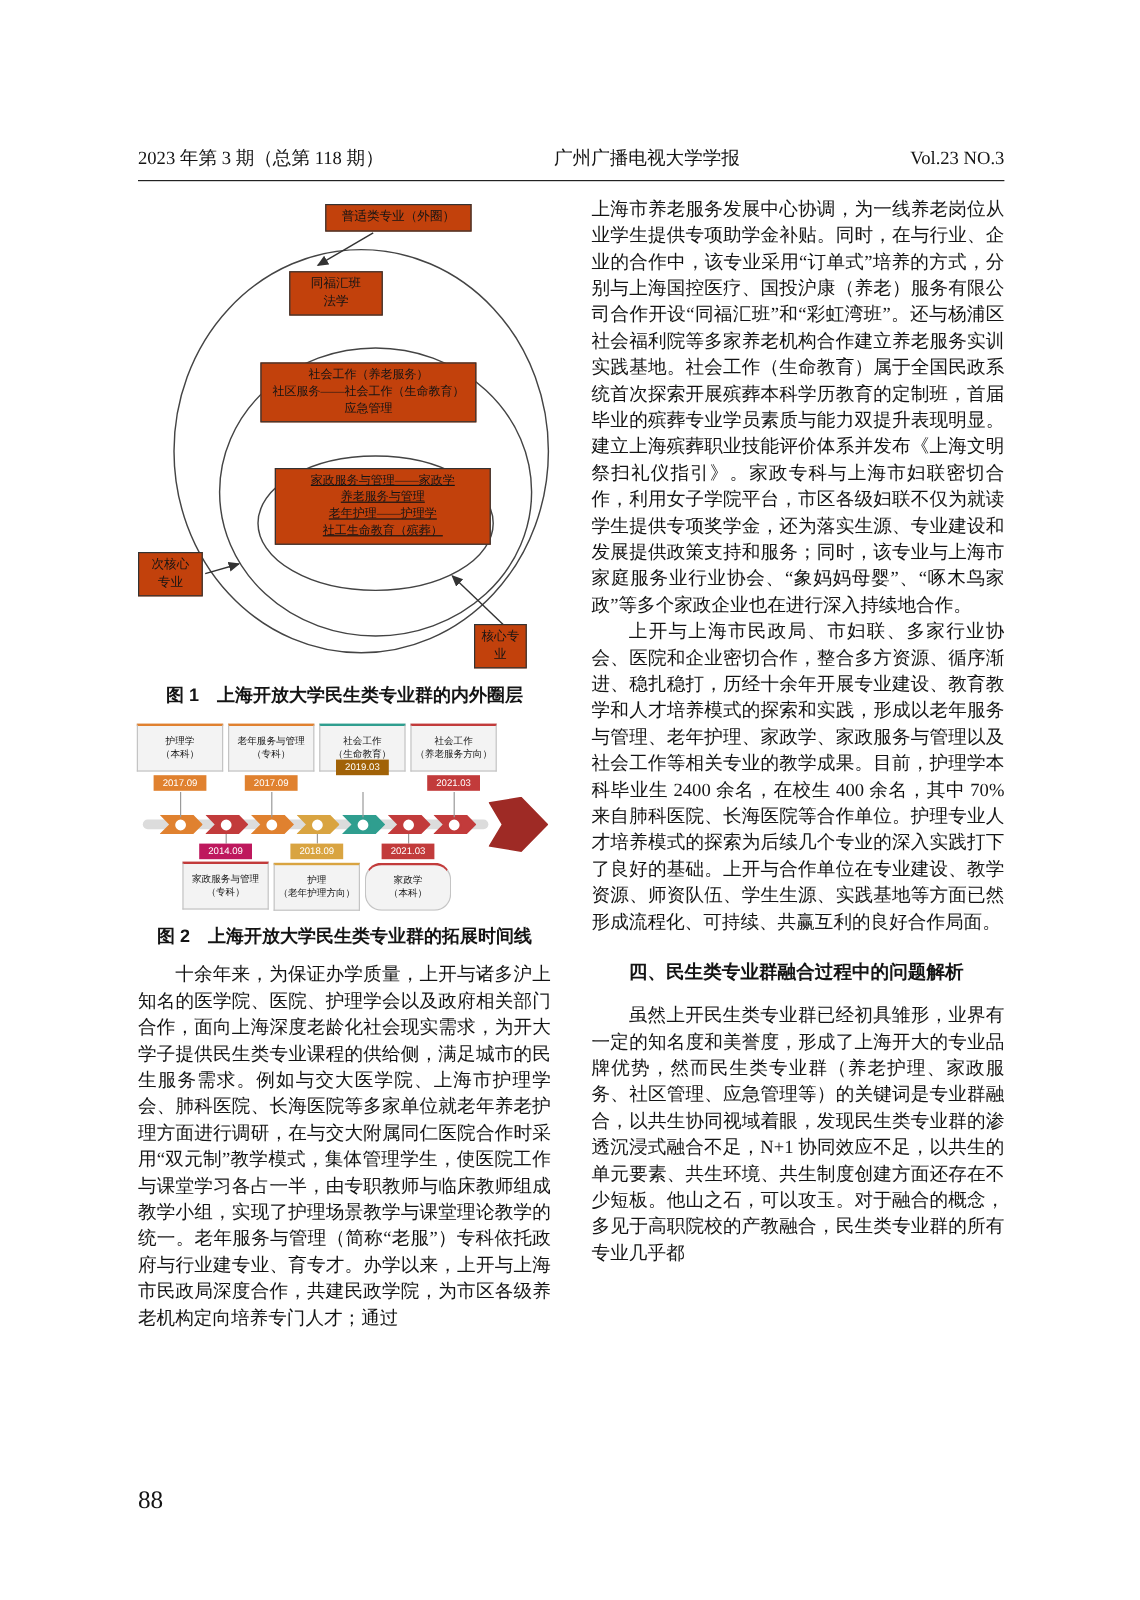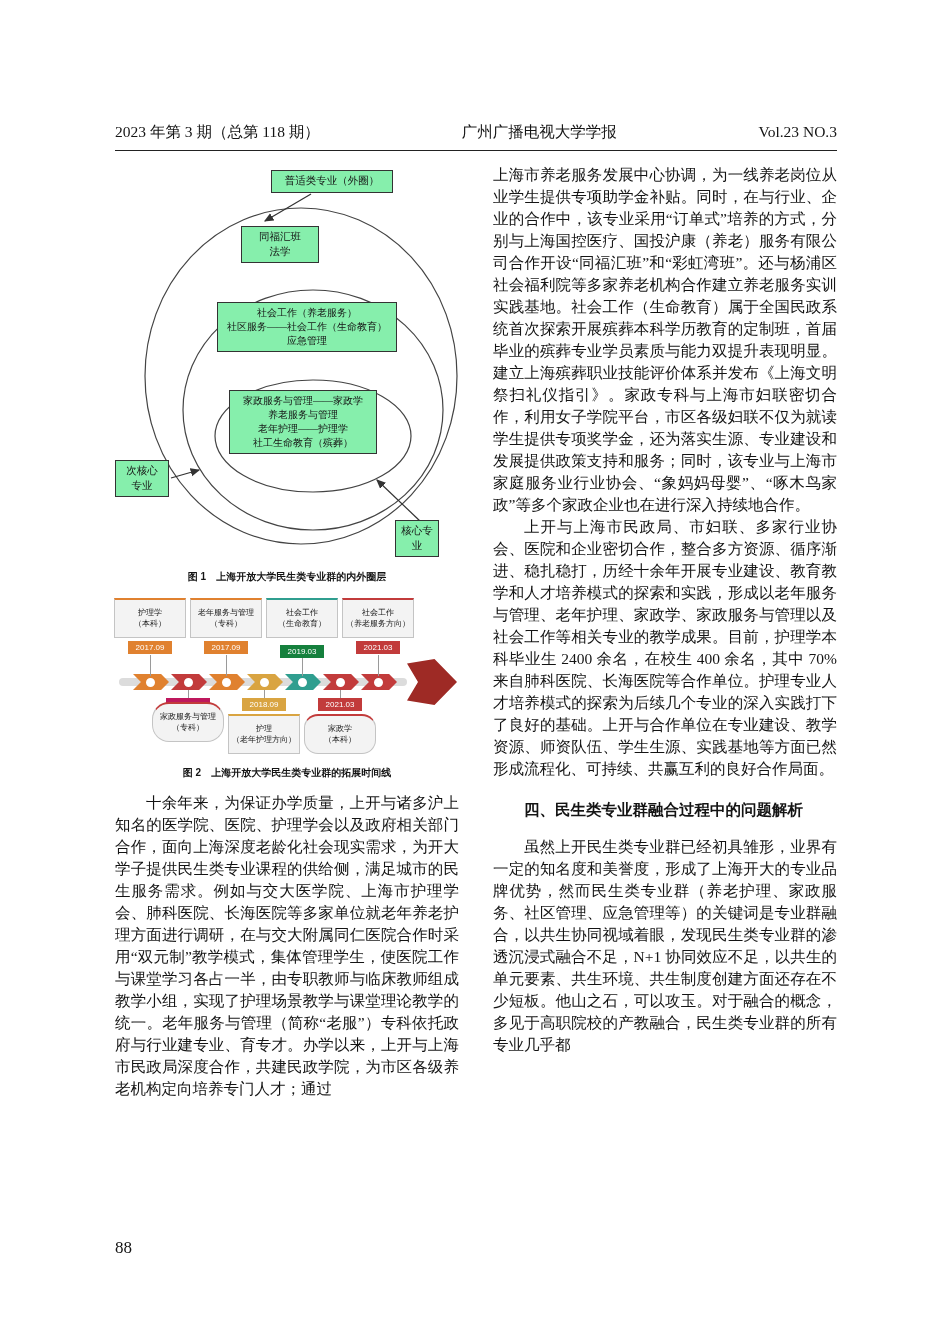--- a/index.html
+++ b/index.html
@@ -10,45 +10,45 @@
         justify-content:space-between;align-items:baseline;font-size:15.5px;}
   .header-rule{position:absolute;top:150px;left:115px;width:722px;border-top:1.6px solid #222;}
   
   .columns{position:absolute;top:164px;left:115px;width:722px;display:flex;gap:34px;}
   .col{width:344px;}
   p.body-text{font-size:15.5px;line-height:22px;text-align:justify;margin:0;}
   p.indent{text-indent:2em;}
   .section-heading{font-family:Liberation Mono, monospace;font-weight:bold;
         font-size:15.5px;line-height:22px;margin:20px 0 14px;text-indent:2em;}
   .fig-caption{font-family:"Liberation Sans","DejaVu Sans",sans-serif;font-weight:bold;
-        font-size:10px;text-align:center;margin:8px 0 12px;}
+        font-size:15px;text-align:center;margin:8px 0 12px;}
   .prewrap{white-space:pre-line;}
   
   .fig1{position:relative;width:344px;height:398px;}
   .fig1 svg{position:absolute;left:0;top:0;}
-  .fig1-box{position:absolute;box-sizing:border-box;border:1px solid #333;background:#86efac;
+  .fig1-box{position:absolute;box-sizing:border-box;border:1px solid #333;background:#c2410c;
         font-size:10.5px;line-height:1.4;text-align:center;padding:3px 2px;z-index:2;}
   .fig1-box.small{font-size:10px;}
   
   .fig2{position:relative;width:344px;height:160px;font-family:"Liberation Sans","DejaVu Sans",sans-serif;}
   .fig2-track{position:absolute;left:4px;top:80px;width:288px;height:8px;background:#dcdcdc;border-radius:4px;}
   .chevron{position:absolute;top:76px;width:36px;height:16px;
         clip-path:polygon(0 0,78% 0,100% 50%,78% 100%,0 100%,22% 50%);}
   .node-circle{position:absolute;top:78px;width:9px;height:9px;border-radius:50%;
         background:#fff;border:2.5px solid #888;z-index:3;box-sizing:content-box;}
   .connector{position:absolute;width:1px;background:#9a9a9a;z-index:1;}
   .date-tab{position:absolute;width:44px;height:13px;color:#fff;font-size:8px;line-height:13px;
         text-align:center;z-index:2;}
   .tl-box{position:absolute;width:72px;height:40px;box-sizing:border-box;background:#f3f3f3;
         border:1px solid #c4c4c4;border-top-width:2px;font-size:8px;line-height:1.35;
         display:flex;align-items:center;justify-content:center;text-align:center;z-index:2;}
   .fish-head{position:absolute;left:292px;top:61px;width:50px;height:46px;background:#9e2a25;
         clip-path:polygon(0 10%,55% 0,100% 50%,55% 100%,0 90%,22% 50%);}
   
-  .page-number{position:absolute;left:115px;top:1238px;font-size:17px;}
+  .page-number{position:absolute;left:115px;top:1238px;font-size:21px;}
 </style>
 </head>
 <body>
 
 <div class="page">
 
   <div class="journal-header">
     <span>2023 年第 3 期（总第 118 期）</span>
     <span>广州广播电视大学学报</span>
     <span>Vol.23  NO.3</span>
@@ -72,21 +72,21 @@
           <line x1="196" y1="30" x2="150" y2="57" stroke="#333" stroke-width="1.2" marker-end="url(#arrow)"></line>
           <line x1="56" y1="314" x2="84" y2="306" stroke="#333" stroke-width="1.2" marker-end="url(#arrow)"></line>
           <line x1="306" y1="358" x2="262" y2="316" stroke="#333" stroke-width="1.2" marker-end="url(#arrow)"></line>
         </svg>
         <div class="fig1-box prewrap" style="left:156px;top:6px;width:122px;">普适类专业（外圈）</div>
         <div class="fig1-box prewrap" style="left:126px;top:62px;width:78px;">同福汇班
 法学</div>
         <div class="fig1-box prewrap small" style="left:102px;top:138px;width:180px;">社会工作（养老服务）
 社区服务——社会工作（生命教育）
 应急管理</div>
-        <div class="fig1-box prewrap small" style="left:114px;top:226px;width:148px;">家政服务与管理——家政学
+        <div class="fig1-box prewrap small" style="left:114px;top:226px;width:180px;text-decoration:underline;">家政服务与管理——家政学
 养老服务与管理
 老年护理——护理学
 社工生命教育（殡葬）</div>
         <div class="fig1-box prewrap" style="left:0px;top:296px;width:54px;">次核心
 专业</div>
         <div class="fig1-box prewrap" style="left:280px;top:356px;width:44px;">核心专业</div>
       </div>
       <div class="fig-caption">图 1　上海开放大学民生类专业群的内外圈层</div>
 
 
@@ -118,32 +118,32 @@
 （本科）</div>
         <div class="tl-box prewrap" style="left: 75px; top: 0px; border-top-color: rgb(224, 129, 47);">老年服务与管理
 （专科）</div>
         <div class="tl-box prewrap" style="left: 151px; top: 0px; border-top-color: rgb(47, 158, 143);">社会工作
 （生命教育）</div>
         <div class="tl-box prewrap" style="left: 227px; top: 0px; border-top-color: rgb(194, 59, 59);">社会工作
 （养老服务方向）</div>
 
         <div class="date-tab" style="left: 13px; top: 43px; background: rgb(224, 129, 47);">2017.09</div>
         <div class="date-tab" style="left: 89px; top: 43px; background: rgb(224, 129, 47);">2017.09</div>
-        <div class="date-tab" style="left: 165px; top: 47px; background: #15803d;">2019.03</div>
+        <div class="date-tab" style="left: 165px; top: 30px; background: #a16207;">2019.03</div>
         <div class="date-tab" style="left: 241px; top: 43px; background: rgb(194, 59, 59);">2021.03</div>
 
         <div class="connector" style="left:73px;top:92px;height:8px;"></div>
         <div class="connector" style="left:149px;top:92px;height:8px;"></div>
         <div class="connector" style="left:225px;top:92px;height:8px;"></div>
 
         <div class="date-tab" style="left: 51px; top: 100px; background: #be185d;">2014.09</div>
         <div class="date-tab" style="left: 127px; top: 100px; background: rgb(217, 164, 65);">2018.09</div>
         <div class="date-tab" style="left: 203px; top: 100px; background: rgb(194, 59, 59);">2021.03</div>
 
-        <div class="tl-box prewrap" style="left: 37px; top: 104px; border-top-color: rgb(194, 59, 59); border-radius: 17px;">家政服务与管理
+        <div class="tl-box prewrap" style="left: 37px; top: 115px; border-top-color: rgb(194, 59, 59);">家政服务与管理
 （专科）</div>
         <div class="tl-box prewrap" style="left: 113px; top: 116px; border-top-color: rgb(217, 164, 65);">护理
 （老年护理方向）</div>
         <div class="tl-box prewrap" style="left: 189px; top: 116px; border-top-color: rgb(194, 59, 59); border-radius: 14px;">家政学
 （本科）</div>
 
         <div class="fish-head"></div>
       </div>
       <div class="fig-caption">图 2　上海开放大学民生类专业群的拓展时间线</div>
 

